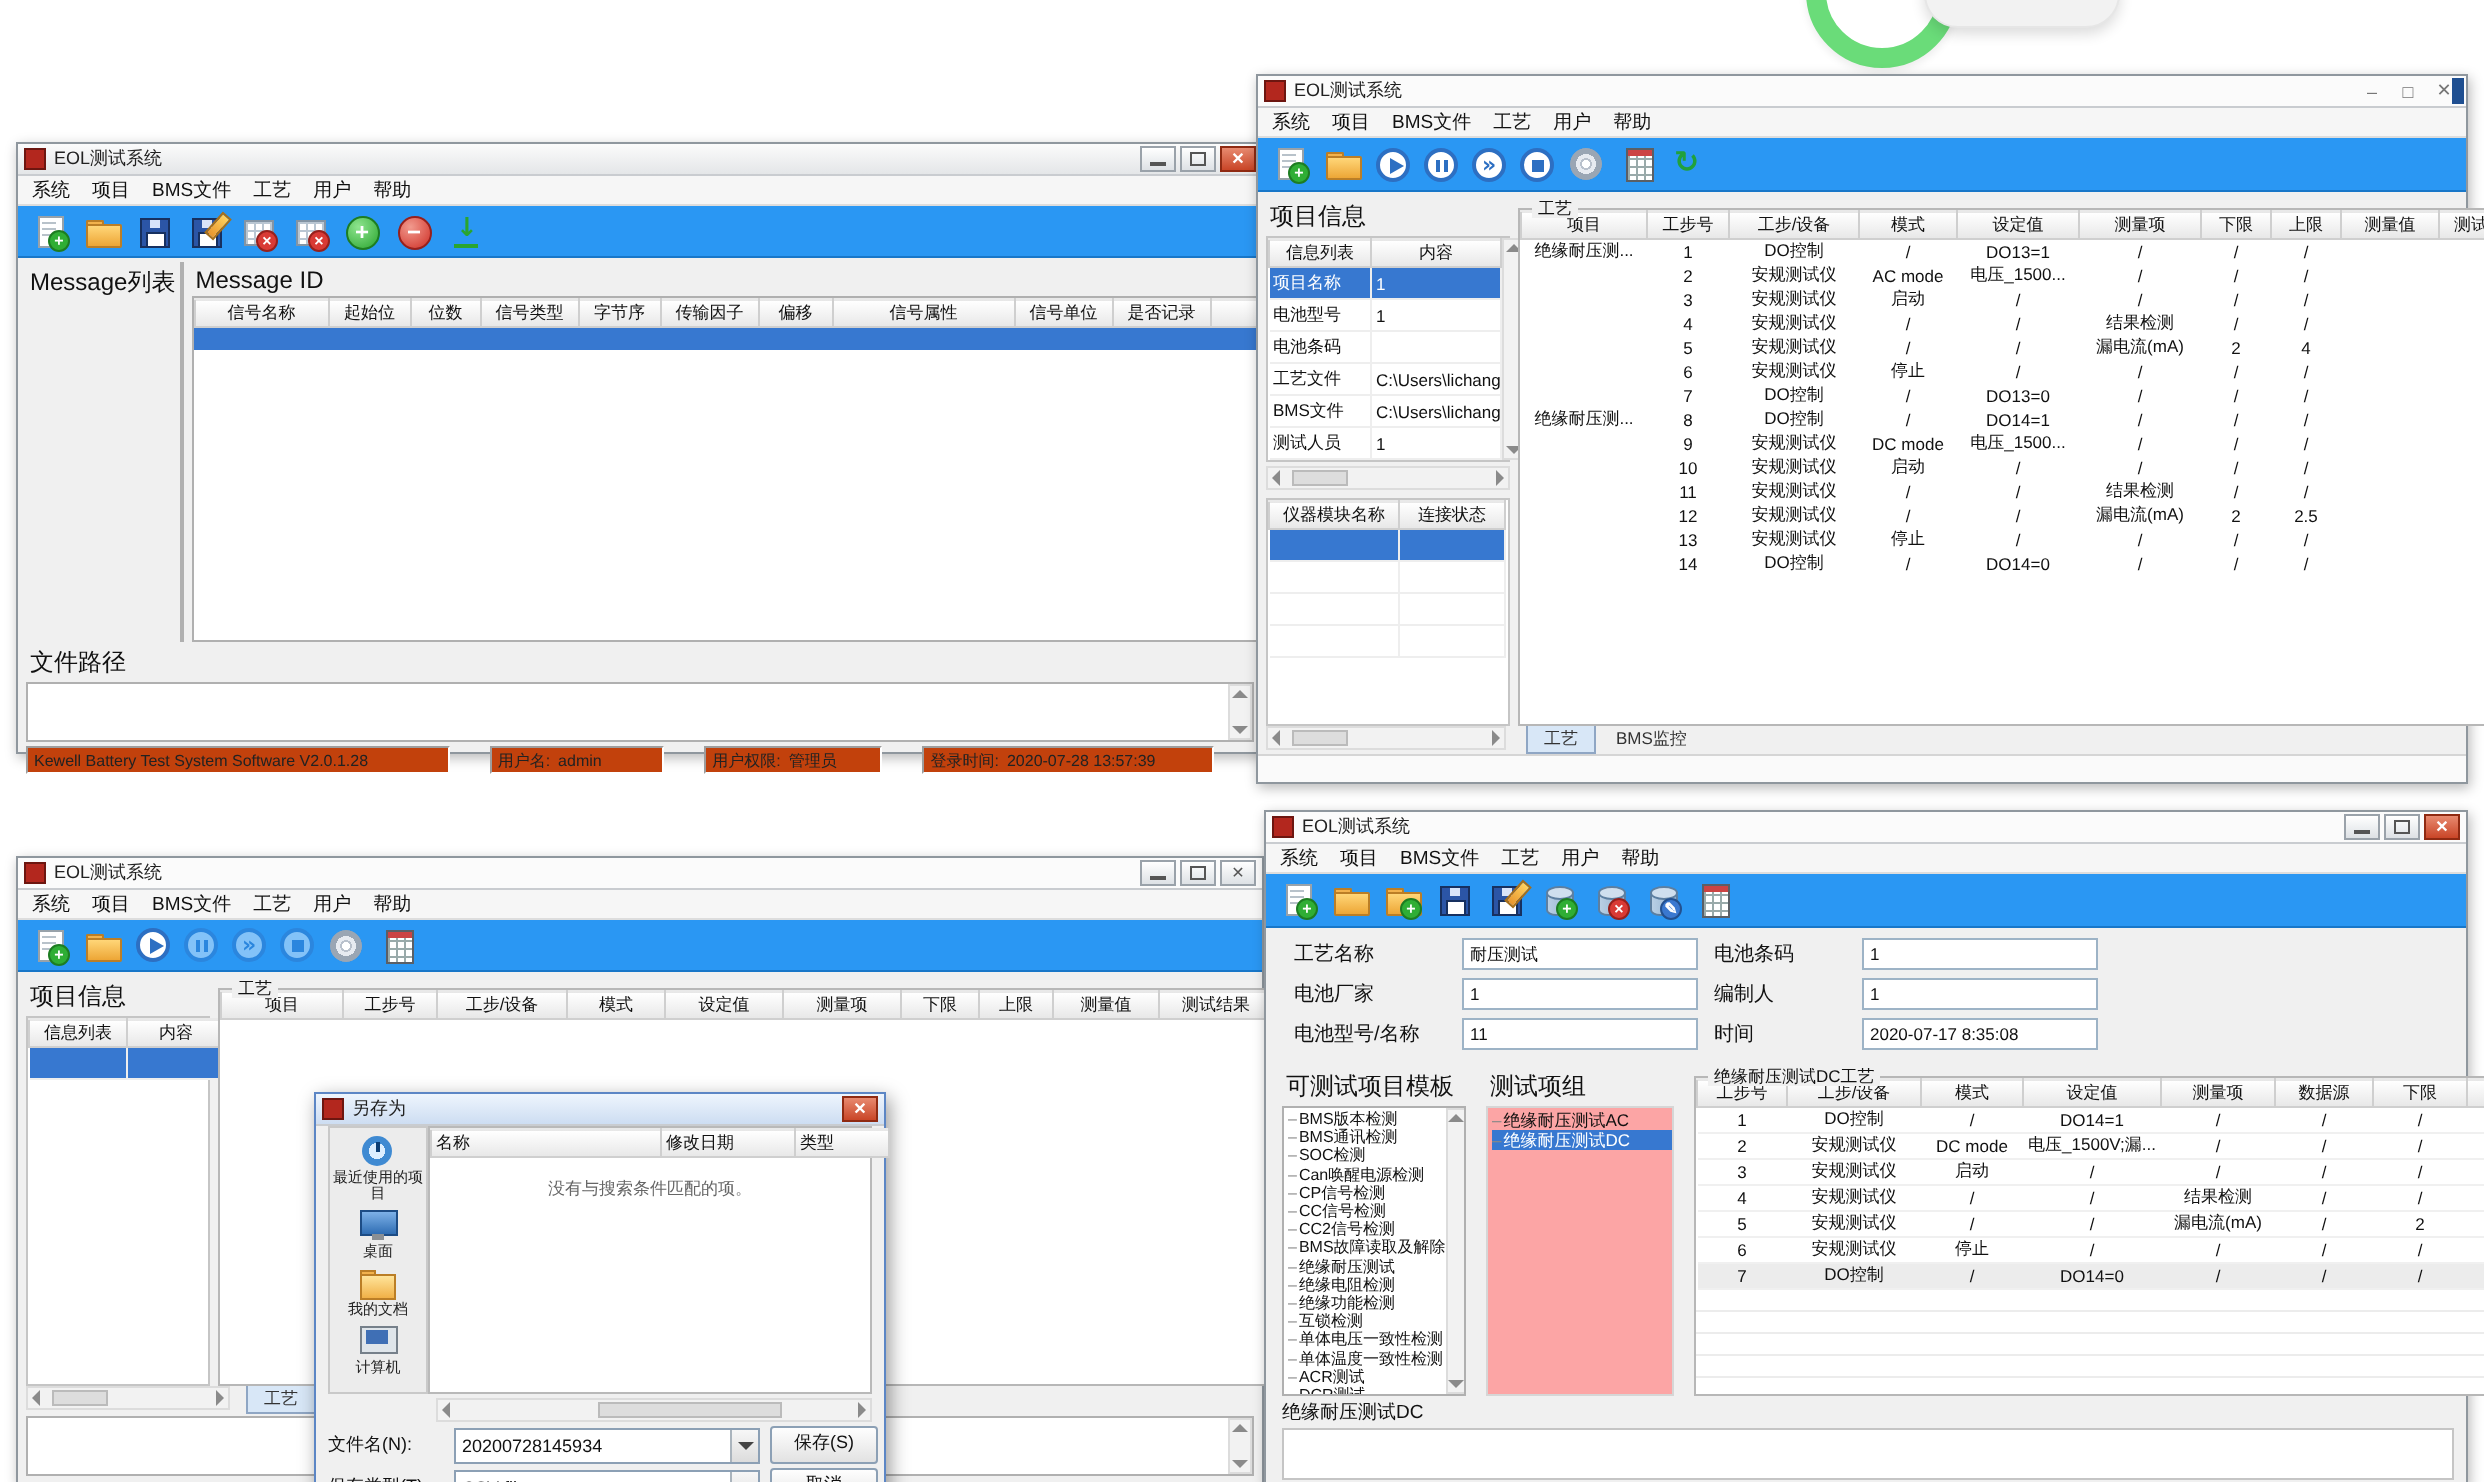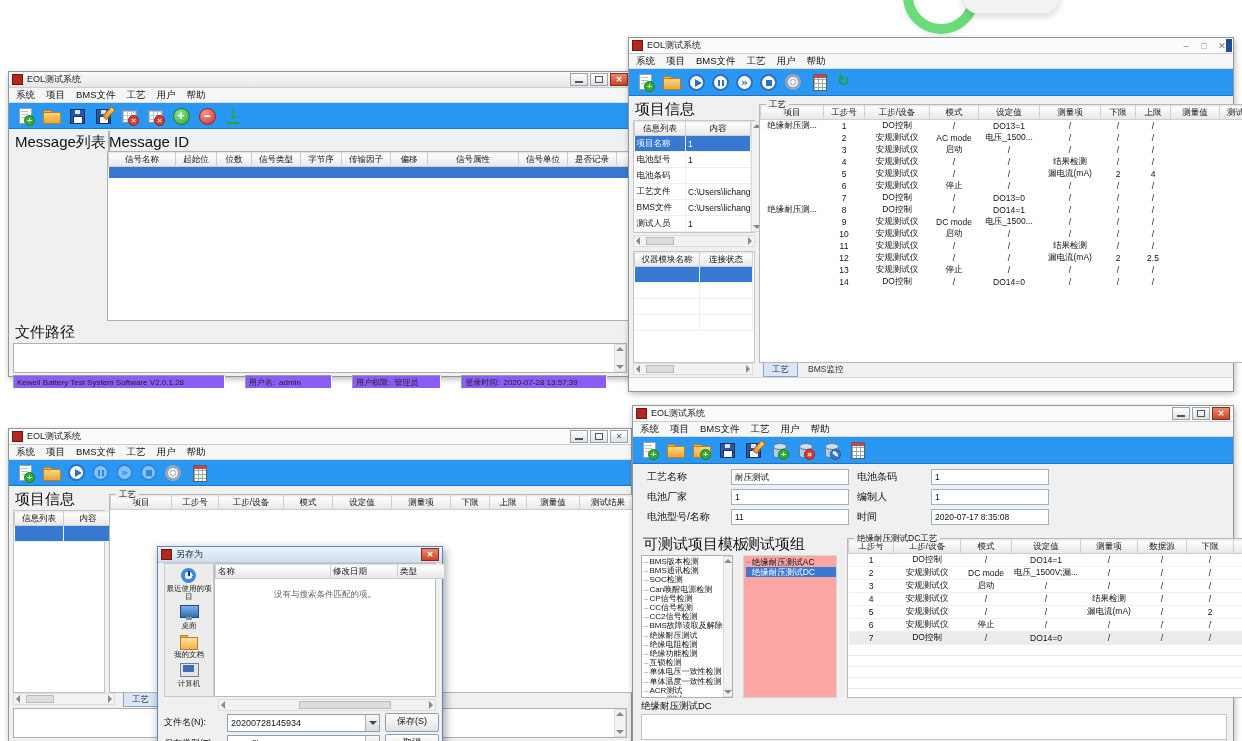--- a/index.html
+++ b/index.html
@@ -16,21 +16,21 @@
   .wbtn{width:16px;height:11px;border:1px solid #9aa2aa;background:linear-gradient(#ffffff,#dde1e5);position:relative}
   .wbtn.red{background:linear-gradient(#e88a70,#c94527);border-color:#8f2a12}
   .wbtn.min::after{content:"";position:absolute;left:4px;right:4px;bottom:2px;border-bottom:2px solid #555}
   .wbtn.max::after{content:"";position:absolute;left:4px;top:2px;width:6px;height:5px;border:1px solid #555}
   .wbtn.red::after{content:"\2715";position:absolute;inset:0;color:#fff;font:bold 8px/11px "Liberation Sans",sans-serif;text-align:center}
   .wbtn.plainx::after{content:"\2715";position:absolute;inset:0;color:#555;font:8px/11px "Liberation Sans",sans-serif;text-align:center}
   .wt{font-size:9px;color:#777;width:16px;text-align:center}
   .menubar{height:14px;flex:none;display:flex;gap:11px;align-items:flex-end;padding:0 7px;font-size:9.5px;background:#f6f6f6;border-bottom:1px solid #ddd}
   .menubar .mi{white-space:nowrap}
   .bluebar{height:25px;flex:none;display:flex;align-items:center;gap:7px;padding:0 7px;background:#2a97f3;border-bottom:1px solid #1877c9}
-  .plabel{font-size:15px;padding:2px 2px 1px 2px;white-space:nowrap}
+  .plabel{font-size:12px;padding:2px 2px 1px 2px;white-space:nowrap}
   
   .ic{width:19px;height:18px;position:relative;flex:none}
   .ic.doc::before{content:"";position:absolute;left:3px;top:1px;width:11px;height:14px;background:#fff;border:1px solid #98a2aa}
   .ic.doc::after{content:"";position:absolute;left:5px;top:4px;width:7px;height:1px;background:#b8c2ca;box-shadow:0 3px 0 #b8c2ca,0 6px 0 #b8c2ca}
   .bdg{position:absolute;right:0;bottom:-1px;width:9px;height:9px;border-radius:50%;color:#fff;font:bold 8px/9px "Liberation Sans",sans-serif;text-align:center;z-index:2}
   .bdg.g{background:#2fae35;border:1px solid #1d7d22}
   .bdg.r{background:#d93a35;border:1px solid #97201c}
   .bdg.b{background:#3a78d0;border:1px solid #22508f}
   .ic.folder::before{content:"";position:absolute;left:1px;top:3px;width:7px;height:3px;background:#f2b24d;border:1px solid #bb7e26;border-bottom:none;border-radius:1px 1px 0 0}
   .ic.folder::after{content:"";position:absolute;left:1px;top:5px;width:16px;height:10px;background:linear-gradient(#ffd678,#eda636);border:1px solid #bb7e26;border-radius:1px}
@@ -76,21 +76,21 @@
   .hsb i{position:absolute;top:1px;width:0;height:0;border-top:4px solid transparent;border-bottom:4px solid transparent}
   .hsb .al{left:2px;border-right:4px solid #8a8a8a}
   .hsb .ar{right:2px;border-left:4px solid #8a8a8a}
   .hsb .th{position:absolute;left:12px;top:1px;width:26px;height:6px;border:1px solid #bbb;background:#ddd}
   
   .grp{border:1px solid #b7b7b7;background:#fff;position:relative;display:flex;flex-direction:column}
   .grp .leg{position:absolute;top:-6px;left:6px;background:#f0f0f0;padding:0 3px;font-size:8.5px;line-height:10px;z-index:2;white-space:nowrap}
   .tab{font-size:8.5px;padding:0 8px;height:13px;line-height:13px;color:#333}
   .tab.active{background:#d8e7f7;border:1px solid #8fa6c4;border-top:none}
   .sbx{display:inline-flex;align-items:center;gap:4px;height:12px;padding:0 3px;margin-right:20px;font-size:8px;color:#222;
-       border:1px solid;border-color:#9d9d9d #fff #fff #9d9d9d;background:#8b5cf6;overflow:hidden;white-space:nowrap}
+       border:1px solid;border-color:#9d9d9d #fff #fff #9d9d9d;background:#c2410c;overflow:hidden;white-space:nowrap}
   .fld{border:1px solid #9db3c6;background:#fff;height:14px;line-height:14px;font-size:8.5px;padding:0 3px;overflow:hidden;white-space:nowrap}
   .combo{display:flex;align-items:center;border:1px solid #8ca0b5;background:#fff;height:16px;font-size:9px;padding-left:3px;overflow:hidden}
   .combo .cv{white-space:nowrap;overflow:hidden}
   .combo .arr{margin-left:auto;flex:none;width:13px;height:100%;background:linear-gradient(#f7f7f7,#dcdcdc);border-left:1px solid #aab4bd;position:relative}
   .combo .arr::after{content:"";position:absolute;left:3px;top:6px;border-left:4px solid transparent;border-right:4px solid transparent;border-top:4px solid #444}
   .btn{border:1px solid #8ca0b5;background:linear-gradient(#fefefe,#e2e2e2);font-size:9px;height:17px;line-height:15px;text-align:center;border-radius:2px}
   
   #w1{left:8px;top:71px;width:622px;height:304px}
   #w1 .body{flex:1;display:flex;flex-direction:column;padding:2px 4px}
   #w1 .cols{display:flex;gap:4px;height:190px}

